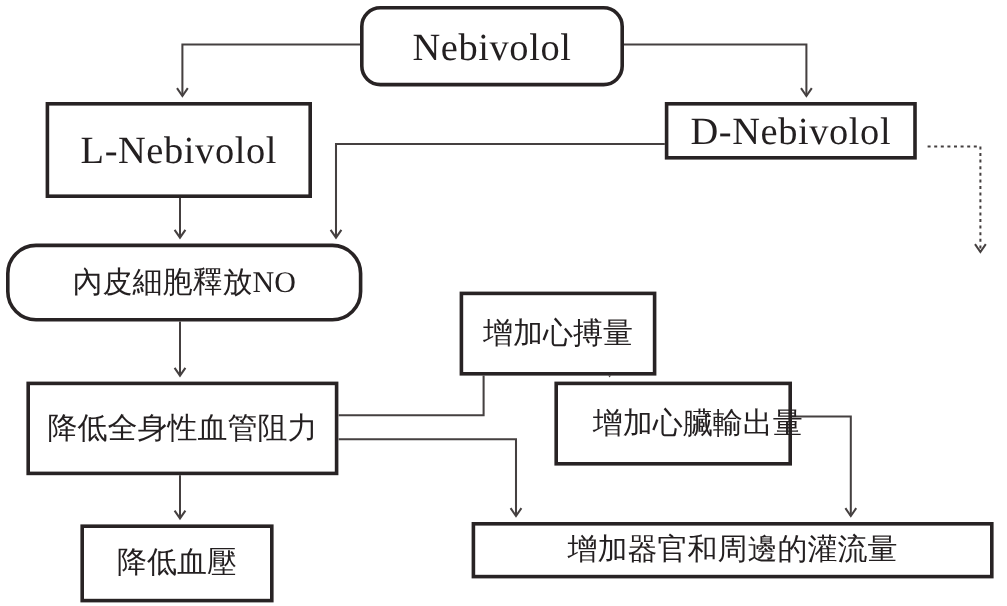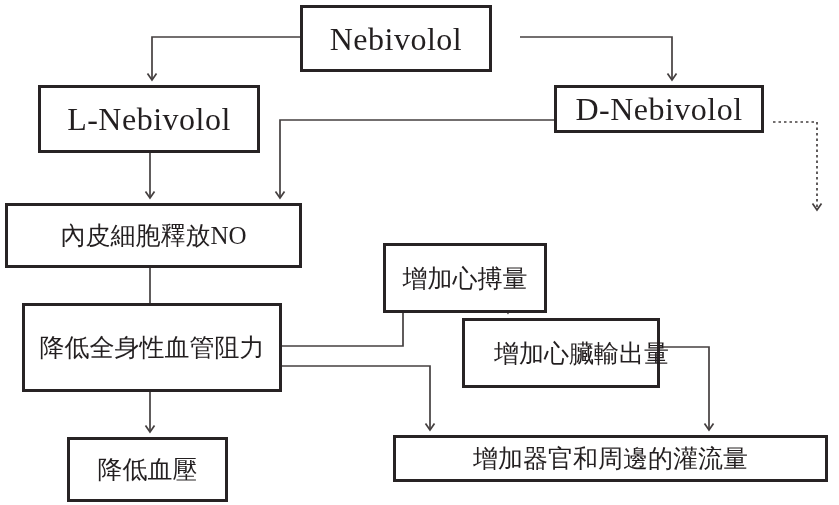--- a/index.html
+++ b/index.html
@@ -64,32 +64,32 @@
       <path d="M773,122 L817,122 L817,210" stroke-dasharray="2.5,3" marker-end="url(#arrow)"></path>
       <path d="M150,268 L150,313" marker-end="url(#arrow)"></path>
       <path d="M150,387 L150,432" marker-end="url(#arrow)"></path>
       <path d="M282,346 L403,346 L403,290" marker-end="url(#arrow)"></path>
       <path d="M282,366 L430,366 L430,430" marker-end="url(#arrow)"></path>
       <path d="M508,285 L508,313" marker-end="url(#arrow)"></path>
       <path d="M660,347 L709,347 L709,430" marker-end="url(#arrow)"></path>
     </g>
   </svg>
 
-  <div class="node latin" style="left:300px; top:5px;  width:192px; height:67px;">Nebivolol</div>
+  <div class="node latin" style="left:300px; top:5px;  width:220px; height:67px;border-radius:17px;">Nebivolol</div>
 
-  <div class="node latin" style="left:38px;  top:85px; width:222px; height:68px;">L-Nebivolol</div>
+  <div class="node latin" style="left:38px;  top:85px; width:222px; height:80px;">L-Nebivolol</div>
 
   <div class="node latin" style="left:554px; top:85px; width:210px; height:48px;">D-Nebivolol</div>
 
-  <div class="node cjk" style="left:5px;   top:203px; width:297px; height:65px;">內皮細胞釋放NO</div>
+  <div class="node cjk" style="left:5px;   top:203px; width:297px; height:65px;border-radius:25px;">內皮細胞釋放NO</div>
 
   <div class="node cjk" style="left:383px; top:215px; width:164px; height:70px;margin-top:28px;">增加心搏量</div>
 
 
-  <div class="node cjk" style="left:22px;  top:303px; width:260px; height:89px;">降低全身性血管阻力</div>
+  <div class="node cjk" style="left:22px;  top:318px; width:260px; height:78px;">降低全身性血管阻力</div>
 
   <div class="node cjk" style="left:462px; top:318px; width:198px; height:70px;padding-left:41px;">增加心臟輸出量</div>
 
   <div class="node cjk" style="left:67px;  top:437px; width:161px; height:65px;">降低血壓</div>
 
   <div class="node cjk" style="left:393px; top:435px; width:435px; height:47px;">增加器官和周邊的灌流量</div>
 
 </div>
 
 </body></html>

